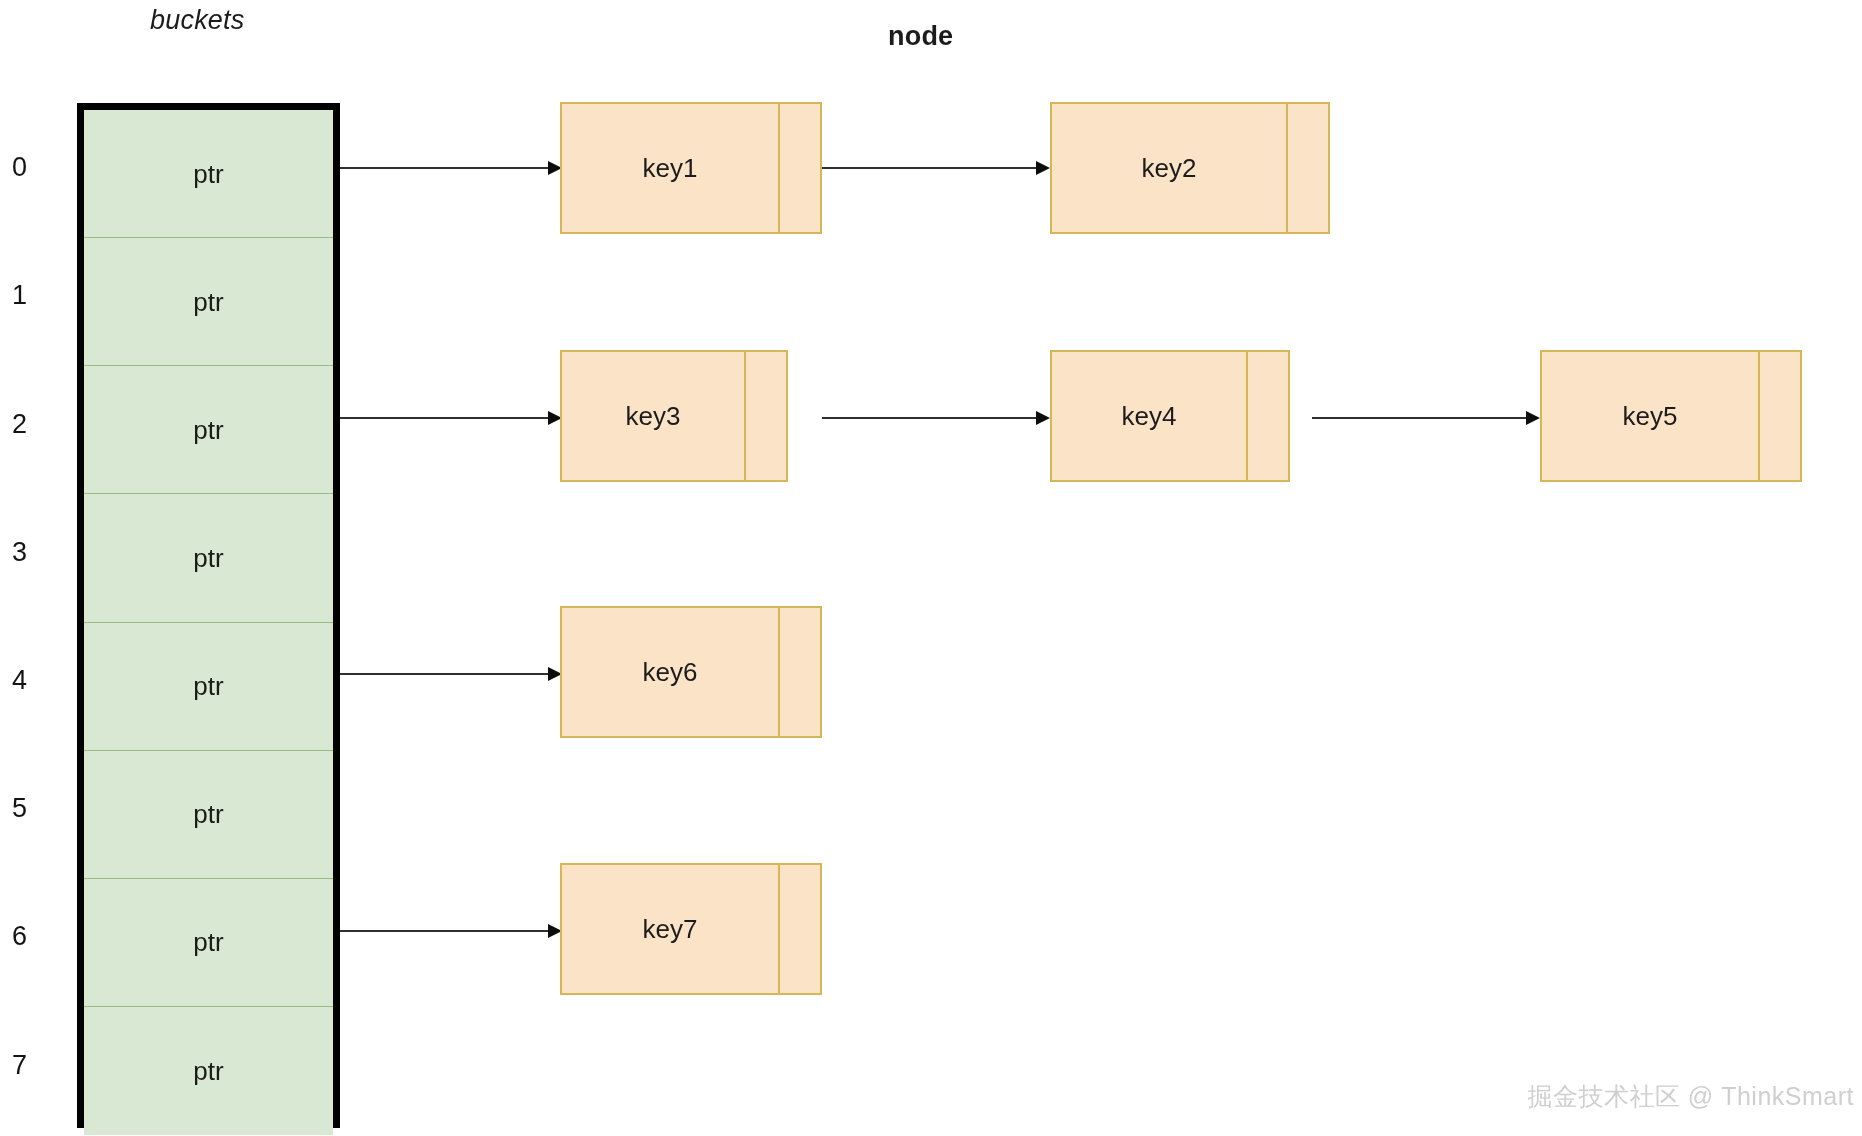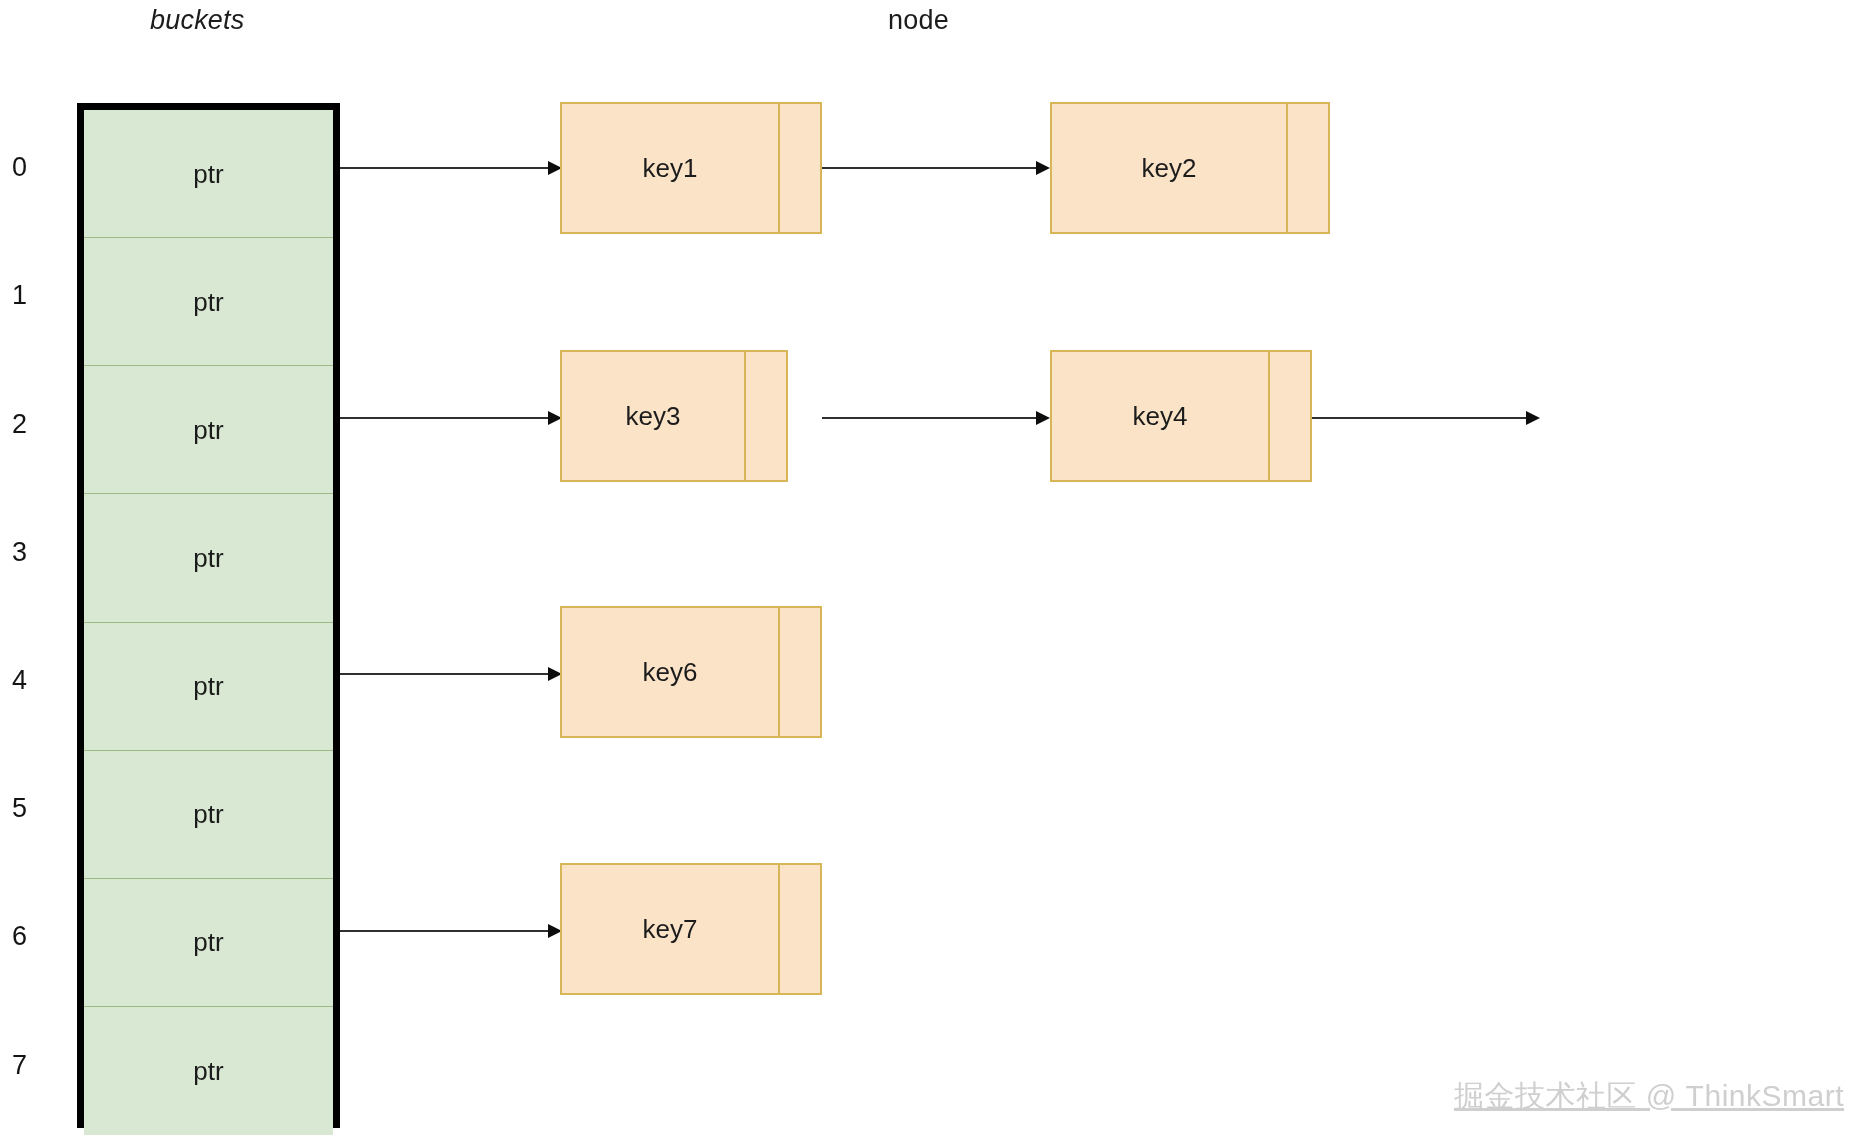--- a/index.html
+++ b/index.html
@@ -22,21 +22,21 @@
   
   .caption {
     position: absolute;
     font-size: 27px;
     line-height: 32px;
     color: #1c1c1c;
     white-space: nowrap;
     letter-spacing: .2px;
   }
   #caption-buckets { left: 150px; top: 4px; font-style: italic; }
-  #caption-node    { left: 888px; top: 4px; }
+  #caption-node    { left: 888px; top: 20px; font-weight: bold; }
 
   
   #buckets-column {
     position: absolute;
     left: 77px;
     top: 103px;
     width: 263px;
     height: 1025px;
     box-sizing: border-box;
     border: 7px solid #000000;
@@ -116,28 +116,27 @@
     width: 0;
     height: 0;
     border-top: 7px solid transparent;
     border-bottom: 7px solid transparent;
     border-left: 14px solid #0d0d0d;
   }
 
   
   #watermark {
     position: absolute;
-    right: 18px;
+    right: 8px;
     bottom: 26px;
-    font-size: 30px;
+    font-size: 25px;
     line-height: 28px;
     color: #cfcfcf;
     white-space: nowrap;
     letter-spacing: .5px;
-    text-decoration: underline;
   }
 </style>
 </head>
 <body>
 
 <div id="canvas">
 
   <div class="caption" id="caption-buckets">buckets</div>
   <div class="caption" id="caption-node">node</div>
 
@@ -199,28 +198,32 @@
     <div class="head" style="left:208px"></div>
   </div>
   <div class="node" style="left:560px; top:350px; width:228px">
     <div class="node-key">key3</div>
     <div class="node-next"></div>
   </div>
   <div class="arrow" style="left:822px; top:410px; width:228px">
     <div class="shaft" style="width:214px"></div>
     <div class="head" style="left:214px"></div>
   </div>
-  <div class="node" style="left:1050px; top:350px; width:262px">
+  <div class="node" style="left:1050px; top:350px; width:240px">
     <div class="node-key">key4</div>
     <div class="node-next"></div>
   </div>
   <div class="arrow" style="left:1312px; top:410px; width:228px">
     <div class="shaft" style="width:214px"></div>
     <div class="head" style="left:214px"></div>
   </div>
+  <div class="node" style="left:1540px; top:350px; width:262px">
+    <div class="node-key">key5</div>
+    <div class="node-next"></div>
+  </div>
 
   <div class="arrow" style="left:340px; top:666px; width:222px">
     <div class="shaft" style="width:208px"></div>
     <div class="head" style="left:208px"></div>
   </div>
   <div class="node" style="left:560px; top:606px; width:262px">
     <div class="node-key">key6</div>
     <div class="node-next"></div>
   </div>
 

